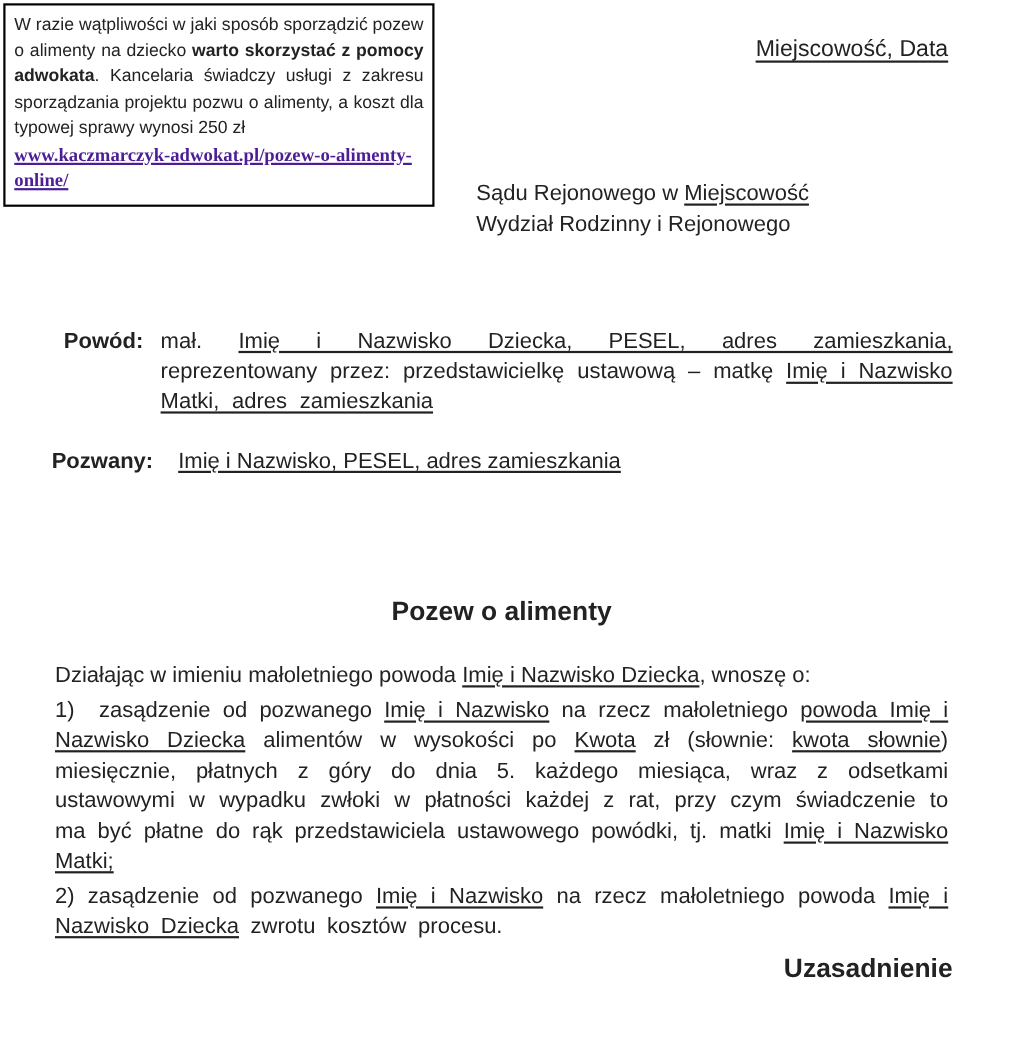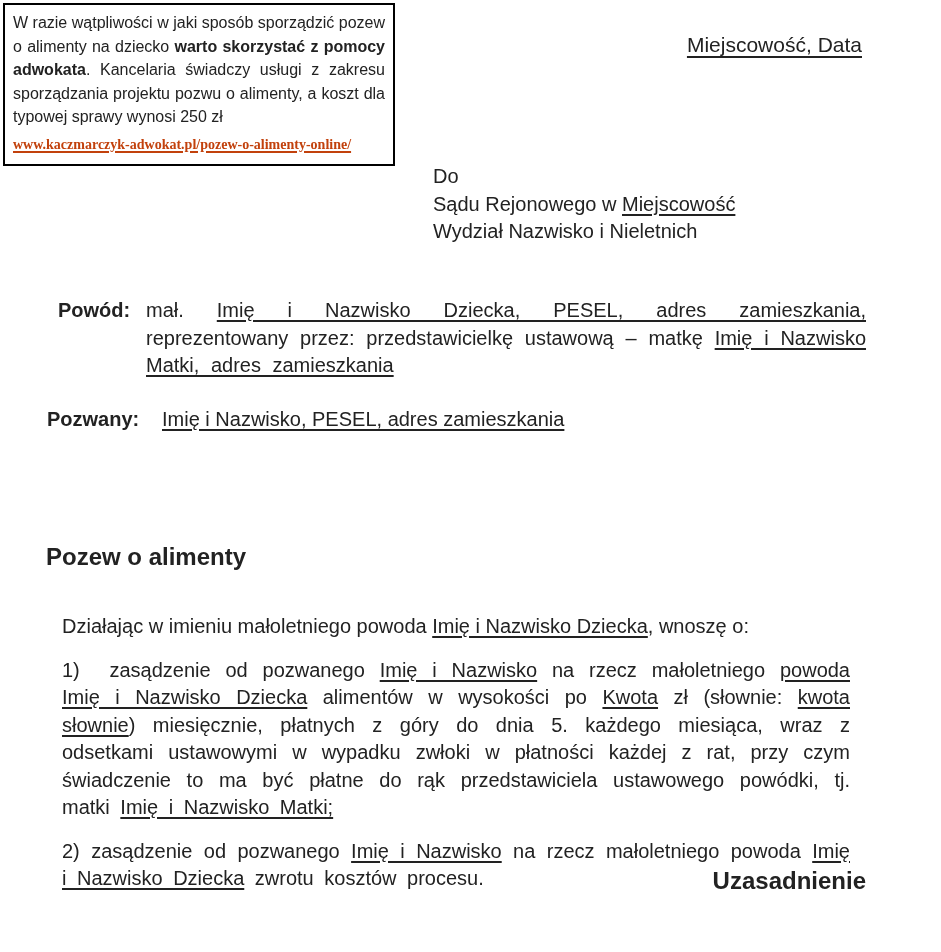--- a/index.html
+++ b/index.html
@@ -13,21 +13,21 @@
 
   
   .notice-box {
     position:absolute; left:3px; top:3px; width:392px;
     border:2px solid #000000; box-sizing:border-box;
     padding:6px 8px 8px 8px;
   }
   .notice-text { margin:0; font-size:16px; line-height:23.5px; text-align:justify; }
   .notice-link {
     display:inline-block; font-family:"Liberation Serif", serif; font-weight:bold;
-    font-size:14px; line-height:23.5px; color:#c2410c;
+    font-size:17px; line-height:23.5px; color:#4c1d95;
     text-decoration:underline; text-decoration-thickness:1.5px; text-underline-offset:2px;
   }
 
   .place-date {
     position:absolute; top:31px; right:79px; font-size:21px;
     text-decoration:underline; text-decoration-thickness:2px; text-underline-offset:4px;text-align:center;
   }
 
   .court-block { position:absolute; left:433px; top:163px; }
 
@@ -35,47 +35,46 @@
   .label { font-weight:bold; }
 
   .powod-label   { left:58px;  top:297px; }
   .powod-value   { left:146px; top:297px; width:720px; text-align:justify; word-spacing:6px; }
   .pozwany-label { left:47px;  top:406px; }
   .pozwany-value { left:162px; top:406px; }
   .wartosc-line  { left:47px;  top:459px; }
 
   .doc-title {
     position:absolute; left:46px; top:543px; width:820px;
-    font-weight:bold; font-size:24px; line-height:28px;
+    text-align:center; font-weight:bold; font-size:24px; line-height:28px;
   }
   .doc-body { position:absolute; left:46px; top:597px; width:820px; }
-  .doc-body p { margin:16px; }
+  .doc-body p { margin:4px; }
   .claims { text-align:justify; word-spacing:5px; }
 
   .section-heading {
     position:absolute; left:46px; top:867px; width:820px;
     text-align:right; font-weight:bold; font-size:24px; line-height:28px;
   }
 </style>
 </head>
 <body>
 
 <div class="page">
 
   <div class="notice-box">
     <p class="notice-text"><span>W&nbsp;razie wątpliwości w&nbsp;jaki sposób sporządzić pozew o&nbsp;alimenty na dziecko </span><span class="b">warto skorzystać z&nbsp;pomocy adwokata</span><span>. Kancelaria świadczy usługi z&nbsp;zakresu sporządzania projektu pozwu o&nbsp;alimenty, a&nbsp;koszt dla typowej sprawy wynosi 250 zł</span></p>
     <span class="notice-link">www.kaczmarczyk-adwokat.pl/pozew-o-alimenty-online/</span>
   </div>
 
   <div class="place-date">Miejscowość, Data</div>
 
   <div class="court-block">
-    <div>Do</div>
     <div><span>Sądu Rejonowego w </span><span class="u">Miejscowość</span></div>
-    <div>Wydział Nazwisko i Nieletnich</div>
+    <div>Wydział Rodzinny i Rejonowego</div>
   </div>
 
   <div class="abs label powod-label">Powód:</div>
   <div class="abs powod-value"><span>mał. </span><span class="u">Imię i Nazwisko Dziecka, PESEL, adres zamieszkania,</span><span> reprezentowany przez: przedstawicielkę ustawową – matkę </span><span class="u">Imię i Nazwisko Matki, adres zamieszkania</span></div>
 
   <div class="abs label pozwany-label">Pozwany:</div>
   <div class="abs pozwany-value"><span class="u">Imię i Nazwisko, PESEL, adres zamieszkania</span></div>
 
 
   <div class="doc-title">Pozew o alimenty</div>

